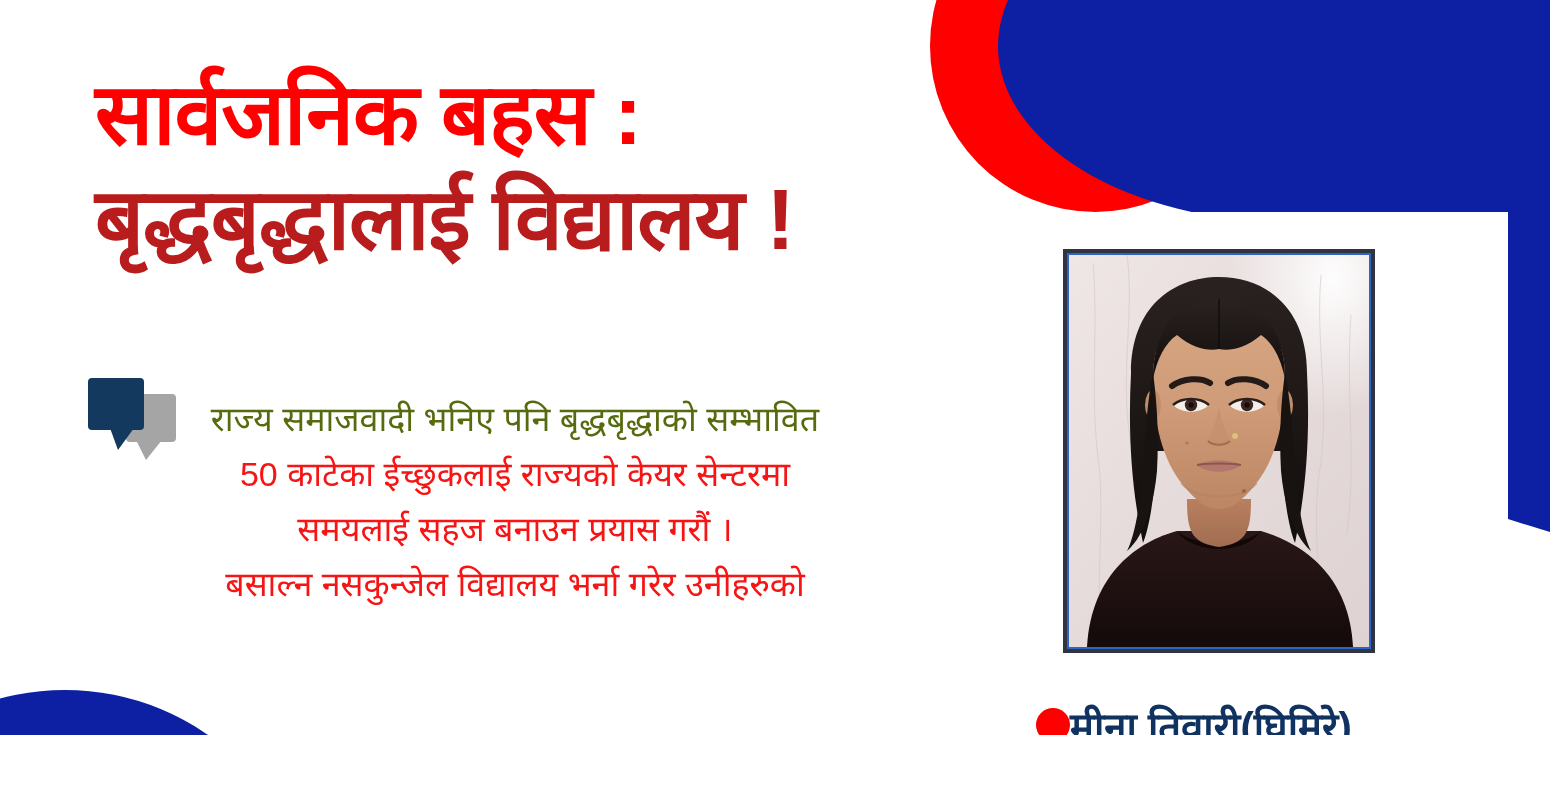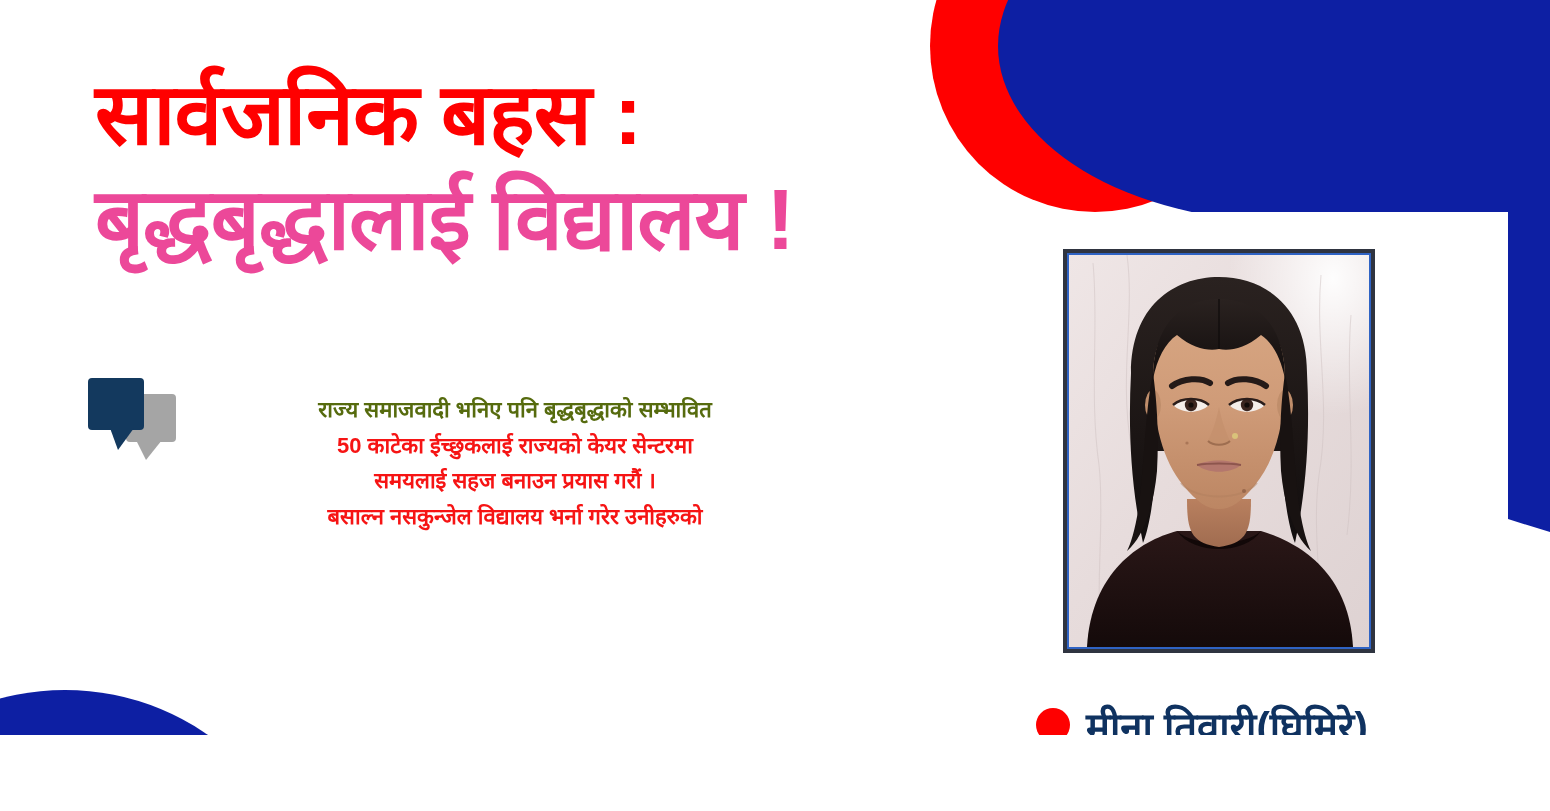--- a/index.html
+++ b/index.html
@@ -39,42 +39,42 @@
   .headline{position:absolute;left:95px;top:62px;width:960px;}
   .headline .line{
     font-family:"Liberation Sans", sans-serif;
     font-weight:700;
     font-size:86px;
     line-height:1.22;
     letter-spacing:-1px;
     white-space:nowrap;
   }
   .headline .l1{color:#ff0000;}
-  .headline .l2{color:#ec4899;}
+  .headline .l2{color:#b91c1c;}
 
   
   .bubbles{position:absolute;left:78px;top:378px;width:112px;height:80px;}
   .bubble{position:absolute;}
   .bubble .body{position:absolute;border-radius:4px;}
   .bubble .tail{position:absolute;width:0;height:0;}
   .bub-gray .body{left:48px;top:16px;width:50px;height:48px;background:#a5a5a5;}
   .bub-gray .tail{left:58px;top:62px;border-left:10px solid transparent;border-right:16px solid transparent;border-top:20px solid #a5a5a5;}
   .bub-navy .body{left:10px;top:0px;width:56px;height:52px;background:#13395e;}
   .bub-navy .tail{left:32px;top:50px;border-left:8px solid transparent;border-right:16px solid transparent;border-top:22px solid #13395e;}
 
   
   .body-copy{
     position:absolute;left:165px;top:392px;width:700px;
     text-align:center;
   }
   .body-copy p{
     margin:0 0 0 0;
     font-family:"Liberation Sans", sans-serif;
-    font-weight:700;
-    font-size:22px;
+    font-weight:400;
+    font-size:34px;
     line-height:1.62;
     white-space:nowrap;
   }
   .body-copy p.green{color:#566b0e;}
   .body-copy p.red{color:#f61414;}
 
   
   .photo-frame{
     position:absolute;left:1063px;top:249px;width:312px;height:404px;
     background:#2f3440;
@@ -84,21 +84,21 @@
     width:100%;height:100%;box-sizing:border-box;
     border:2px solid #2f63c4;
     overflow:hidden;position:relative;
     background:#ece3e3;
   }
   .portrait{position:absolute;inset:0;overflow:hidden;}
 
   
   .signature{
     position:absolute;left:1036px;top:699px;height:52px;
-    display:flex;align-items:center;gap:16px;
+    display:flex;align-items:center;
   }
   .sig-dot{width:34px;height:34px;border-radius:50%;background:#fe0000;flex:0 0 auto;}
   .sig-name{
     font-family:"Liberation Sans", sans-serif;
     font-weight:700;font-size:40px;color:#0f3260;white-space:nowrap;
   }
 </style>
 </head>
 <body>
 

